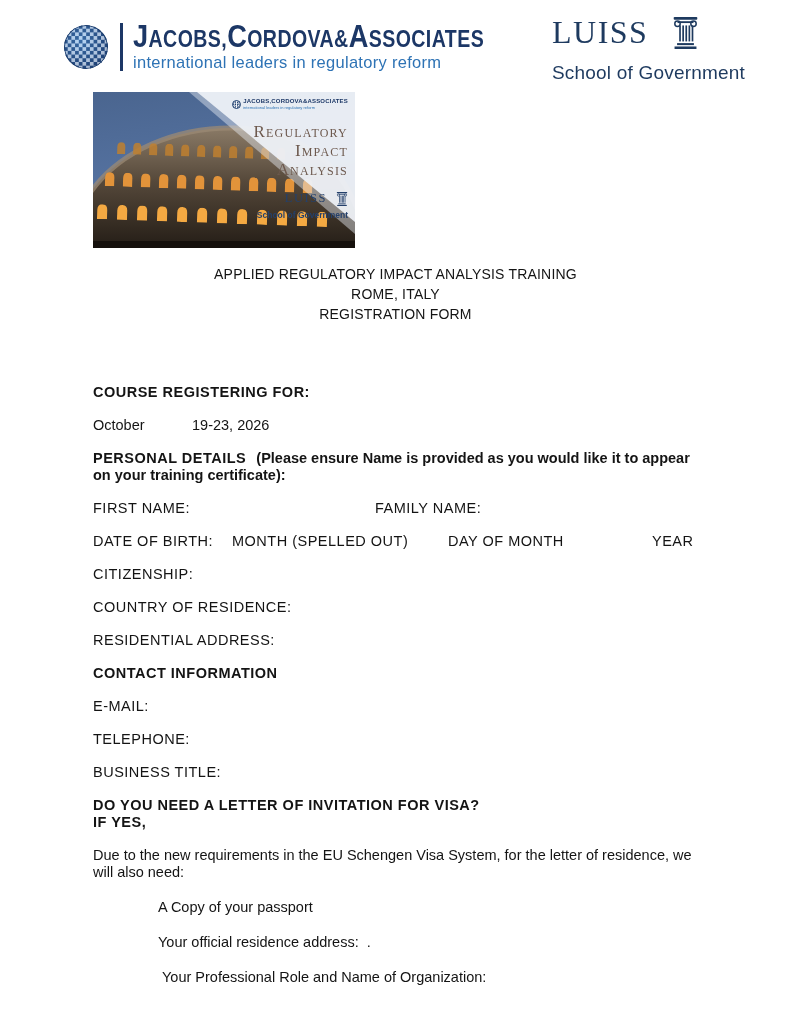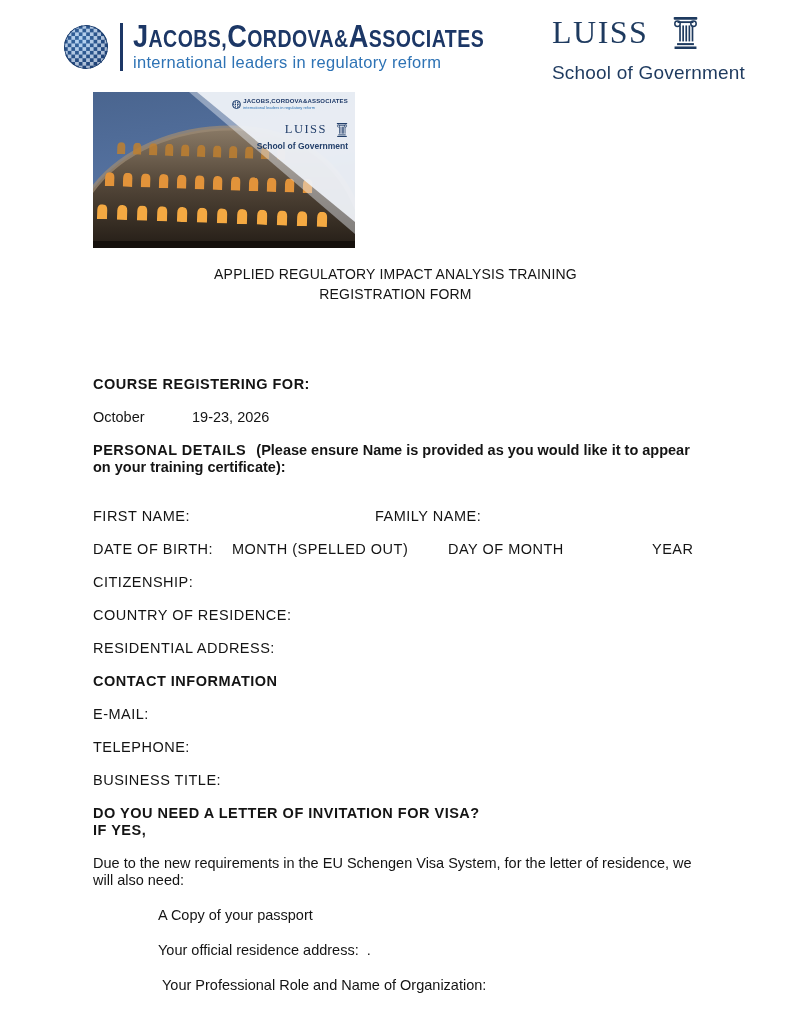--- a/index.html
+++ b/index.html
@@ -57,25 +57,25 @@
   .hero-luiss-sub { margin-top:4px; font-size:8.5px; font-weight:600; color:#24406b; }
 
   
   .title-block { position:absolute; top:264px; left:0; width:791px; text-align:center;
                  font-weight:400; font-size:14px; line-height:20px; letter-spacing:.2px; }
   .title-line3 { }
 
   
   .form { position:absolute; left:93px; top:368px; width:608px; font-size:14.5px; line-height:17px; }
   .form p { margin:16px 0 0 0; }
-  .form p.first { margin-top:8px; }
+  .form p.first { margin-top:16px; }
   .bold { font-weight:700; }
   .caps { letter-spacing:.5px; }
   .iw-oct   { display:inline-block; width:99px;  }
-  .iw-first { display:inline-block; width:282px;margin-top:16px; }
+  .iw-first { display:inline-block; width:282px; }
   .iw-dob   { display:inline-block; width:139px; }
   .iw-month { display:inline-block; width:216px; }
   .iw-day   { display:inline-block; width:204px; }
   .note-gap { margin-left:10px; }
   .indent { padding-left:47px; white-space:pre-wrap; margin:18px; }
   .hidden-defs { position:absolute; width:0; height:0; overflow:hidden; }
 </style>
 </head>
 <body>
 
@@ -184,32 +184,38 @@
       <polygon points="104,0 262,0 262,130" fill="#eef1f6" opacity="0.93"></polygon>
     </svg>
     <div class="hero-overlay-text">
       <div class="hero-mini-logo">
         <span class="hero-mini-globe"></span>
         <span class="hero-mini-text">
           <div class="hero-mini-name">JACOBS,CORDOVA&amp;ASSOCIATES</div>
           <div class="hero-mini-tag">international leaders in regulatory reform</div>
         </span>
       </div>
+      <div class="hero-ria-title">
+        <div>Regulatory</div>
+        <div>Impact</div>
+        <div>Analysis</div>
+      </div>
       <div class="hero-luiss-row">
         <span>LUISS</span>
         <svg class="col-icon-sm" viewBox="0 0 32 38">
             <use href="#ionic-column"></use>
           </svg>
       </div>
       <div class="hero-luiss-sub">School of Government</div>
     </div>
   </div>
 
   <div class="title-block">
     <div>APPLIED REGULATORY IMPACT ANALYSIS TRAINING</div>
+    <div>ROME, ITALY</div>
     <div class="title-line3">REGISTRATION FORM</div>
   </div>
 
   <div class="form">
     <p class="first bold caps">COURSE REGISTERING FOR:</p>
 
     <p><span class="iw-oct">October</span><span>19-23, 2026</span></p>
 
     <p class="bold"><span class="caps">PERSONAL DETAILS</span><span class="note-gap">(Please ensure Name is provided as you would like it to appear on your training certificate):</span></p>
 

